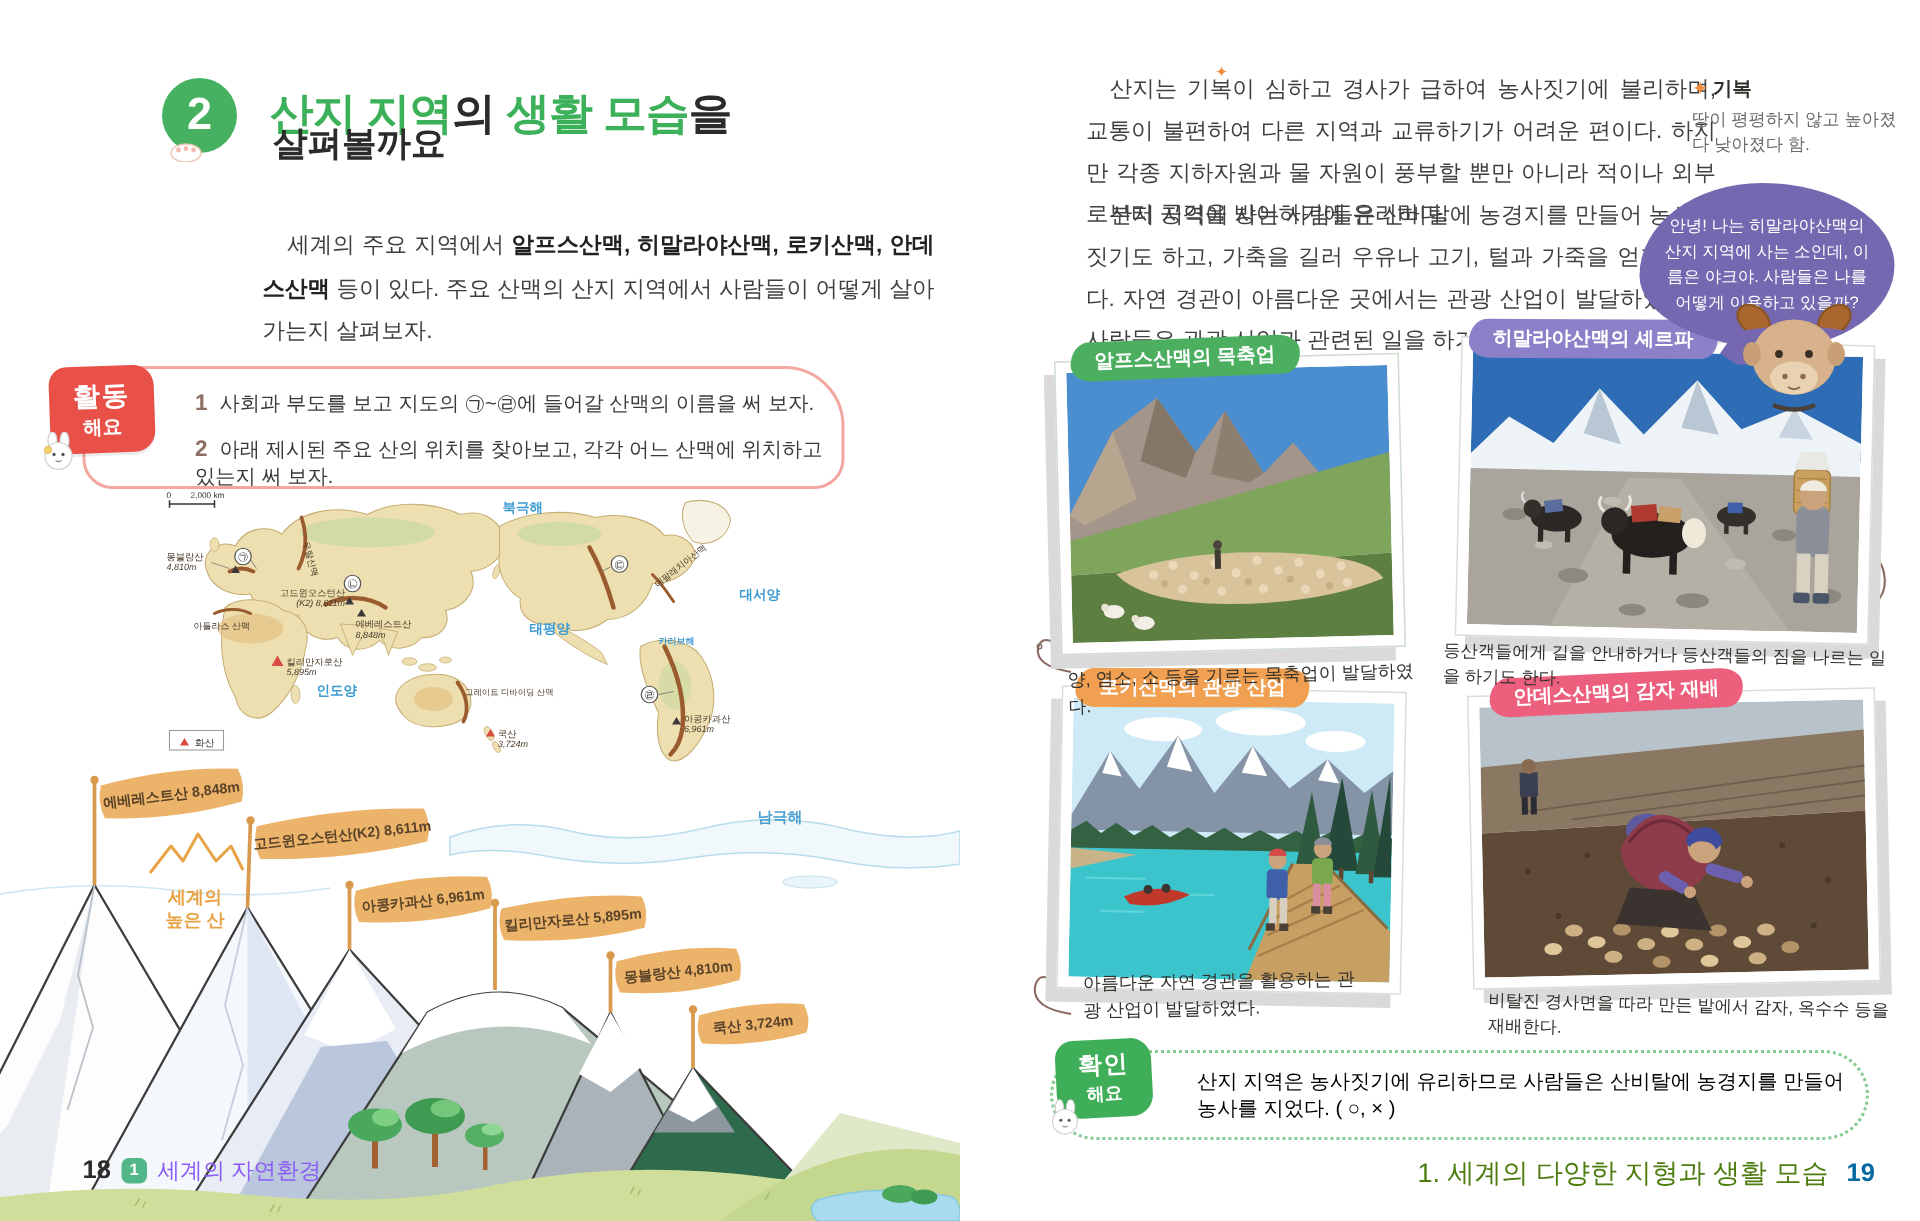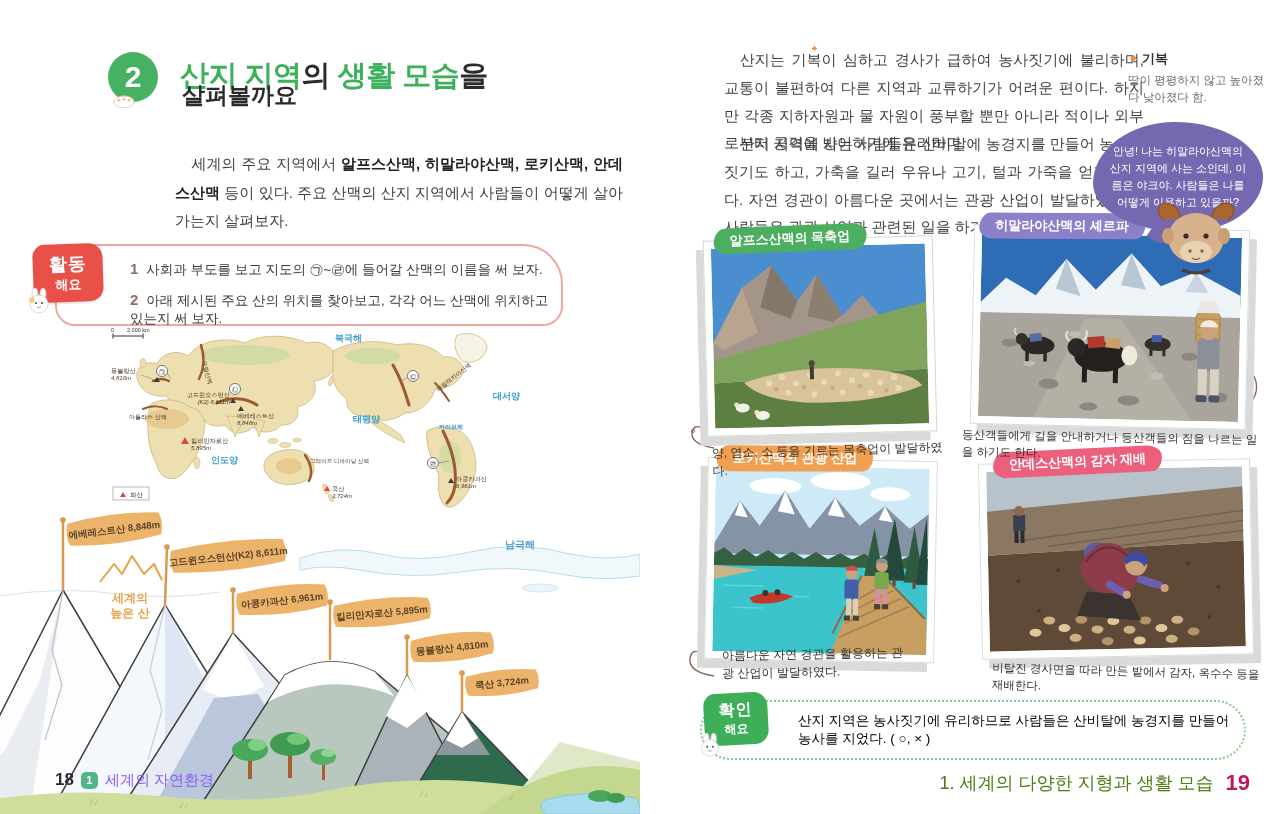--- a/index.html
+++ b/index.html
@@ -92,21 +92,21 @@
   .check-box { left:700px; top:700px; width:546px; height:60px; border:2px dotted #86cc92;
     border-radius:30px; display:flex; align-items:center; padding-left:96px; font-size:13.5px; color:#000000; }
   .check-badge { left:704px; top:693px; width:64px; height:52px; background:#3fae58; border-radius:12px 14px 14px 16px;
     transform:rotate(-3deg); color:#fff; text-align:center; display:flex; flex-direction:column; justify-content:center; z-index:3; }
   .check-badge .b1 { font-size:16px; font-weight:bold; letter-spacing:1px; }
   .check-badge .b2 { font-size:12px; font-weight:bold; }
   .bunny2 { left:696px; top:733px; width:28px; height:24px; z-index:4; }
 
   .footer-right { left:900px; top:770px; width:350px; display:flex; justify-content:flex-end; align-items:center; gap:12px; }
   .footer-right .chap { font-size:18px; color:#4d7c0f; }
-  .footer-right .pg { font-size:22px; font-weight:bold; color:#be185d; }
+  .footer-right .pg { font-size:17px; font-weight:bold; color:#0369a1; }
 
   svg text { font-family:"Liberation Sans","DejaVu Sans",sans-serif; }
 </style>
 </head>
 <body>
 
 <div class="abs lesson-circle">2</div>
 <svg class="abs paw" viewBox="0 0 24 16">
   <ellipse cx="12" cy="10" rx="10" ry="6" fill="#fff" stroke="#e8c9b8" stroke-width="1"></ellipse>
   <circle cx="7" cy="8" r="1.6" fill="#f5b8ad"></circle>

